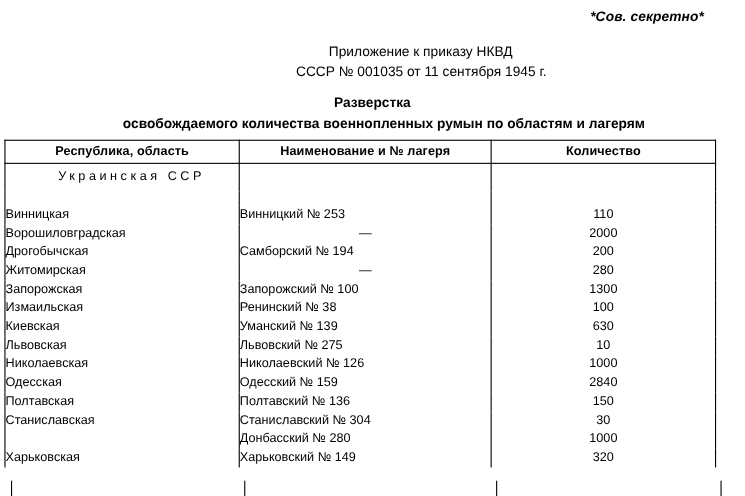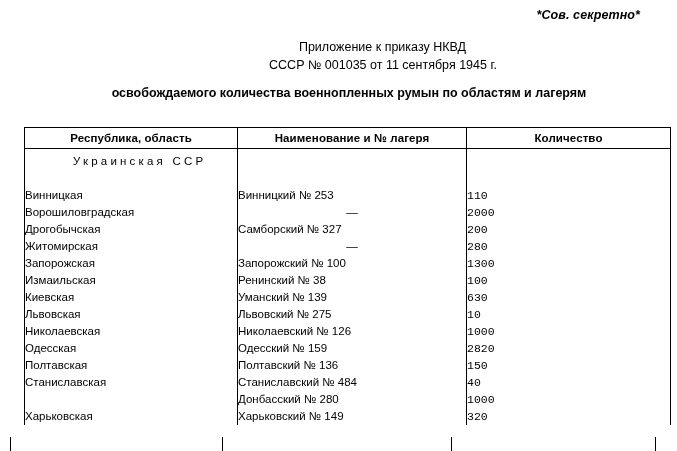--- a/index.html
+++ b/index.html
@@ -58,21 +58,21 @@
     font-size: 12.5px;
     line-height: 19px;
   }
   .doc-title .t1 { display: block; }
   .doc-title .t2 { display: block; padding-left: 21px; }
 
   
   .tbl-wrap {
     position: absolute;
     top: 127px;
-    left: 24px;
+    left: 4px;
     width: 646px;
   }
   table.grid {
     border-collapse: collapse;
     table-layout: fixed;
     width: 646px;
     font-size: 11.5px;
   }
   table.grid col.c1 { width: 213px; }
   table.grid col.c2 { width: 229px; }
@@ -96,21 +96,21 @@
     letter-spacing: 0.1px;
   }
 
   tbody td {
     height: 17px;
     line-height: 17px;
     font-size: 11.5px;
   }
   td.col-region   { padding-left: 4px; text-align: left; margin-left: 24px; }
   td.col-camp     { padding-left: 6px; text-align: left; }
-  td.col-qty      { padding-right: 62px; font-family: Liberation Mono, monospace; }
+  td.col-qty      { text-align: center; padding-right: 62px; }
   td.dash         { text-align: center; padding-right: 62px; }
 
   tr.section td.col-region {
     padding-left: 48px;
     letter-spacing: 3.2px;
     white-space: nowrap;
   }
   tr.spacer td { height: 13px; }
   tr.section td { height: 25px; }
 
@@ -142,20 +142,21 @@
 <div class="page">
 
   <div class="secret-line">*Сов. секретно*</div>
 
   <div class="appendix">
     <span class="l1">Приложение к приказу НКВД</span>
     <span class="l2">СССР № 001035 от 11 сентября 1945 г.</span>
   </div>
 
   <div class="doc-title">
+    <span class="t1">Разверстка</span>
     <span class="t2">освобождаемого количества военнопленных румын по областям и лагерям</span>
   </div>
 
   <div class="tbl-wrap">
     <table class="grid">
       <colgroup>
         <col class="c1">
           <col class="c2">
           <col class="c3">
       </colgroup>
@@ -182,21 +183,21 @@
             <td class="col-camp">Винницкий № 253</td>
             <td class="col-qty">110</td>
           </tr>
           <tr>
             <td class="col-region">Ворошиловградская</td>
             <td class="dash">—</td>
             <td class="col-qty">2000</td>
           </tr>
           <tr>
             <td class="col-region">Дрогобычская</td>
-            <td class="col-camp">Самборский № 327</td>
+            <td class="col-camp">Самборский № 194</td>
             <td class="col-qty">200</td>
           </tr>
           <tr>
             <td class="col-region">Житомирская</td>
             <td class="dash">—</td>
             <td class="col-qty">280</td>
           </tr>
           <tr>
             <td class="col-region">Запорожская</td>
             <td class="col-camp">Запорожский № 100</td>
@@ -218,31 +219,31 @@
             <td class="col-qty">10</td>
           </tr>
           <tr>
             <td class="col-region">Николаевская</td>
             <td class="col-camp">Николаевский № 126</td>
             <td class="col-qty">1000</td>
           </tr>
           <tr>
             <td class="col-region">Одесская</td>
             <td class="col-camp">Одесский № 159</td>
-            <td class="col-qty">2820</td>
+            <td class="col-qty">2840</td>
           </tr>
           <tr>
             <td class="col-region">Полтавская</td>
             <td class="col-camp">Полтавский № 136</td>
             <td class="col-qty">150</td>
           </tr>
           <tr>
             <td class="col-region">Станиславская</td>
-            <td class="col-camp">Станиславский № 484</td>
-            <td class="col-qty">40</td>
+            <td class="col-camp">Станиславский № 304</td>
+            <td class="col-qty">30</td>
           </tr>
           <tr>
             <td class="col-region"></td>
             <td class="col-camp">Донбасский № 280</td>
             <td class="col-qty">1000</td>
           </tr>
           <tr>
             <td class="col-region">Харьковская</td>
             <td class="col-camp">Харьковский № 149</td>
             <td class="col-qty">320</td>

